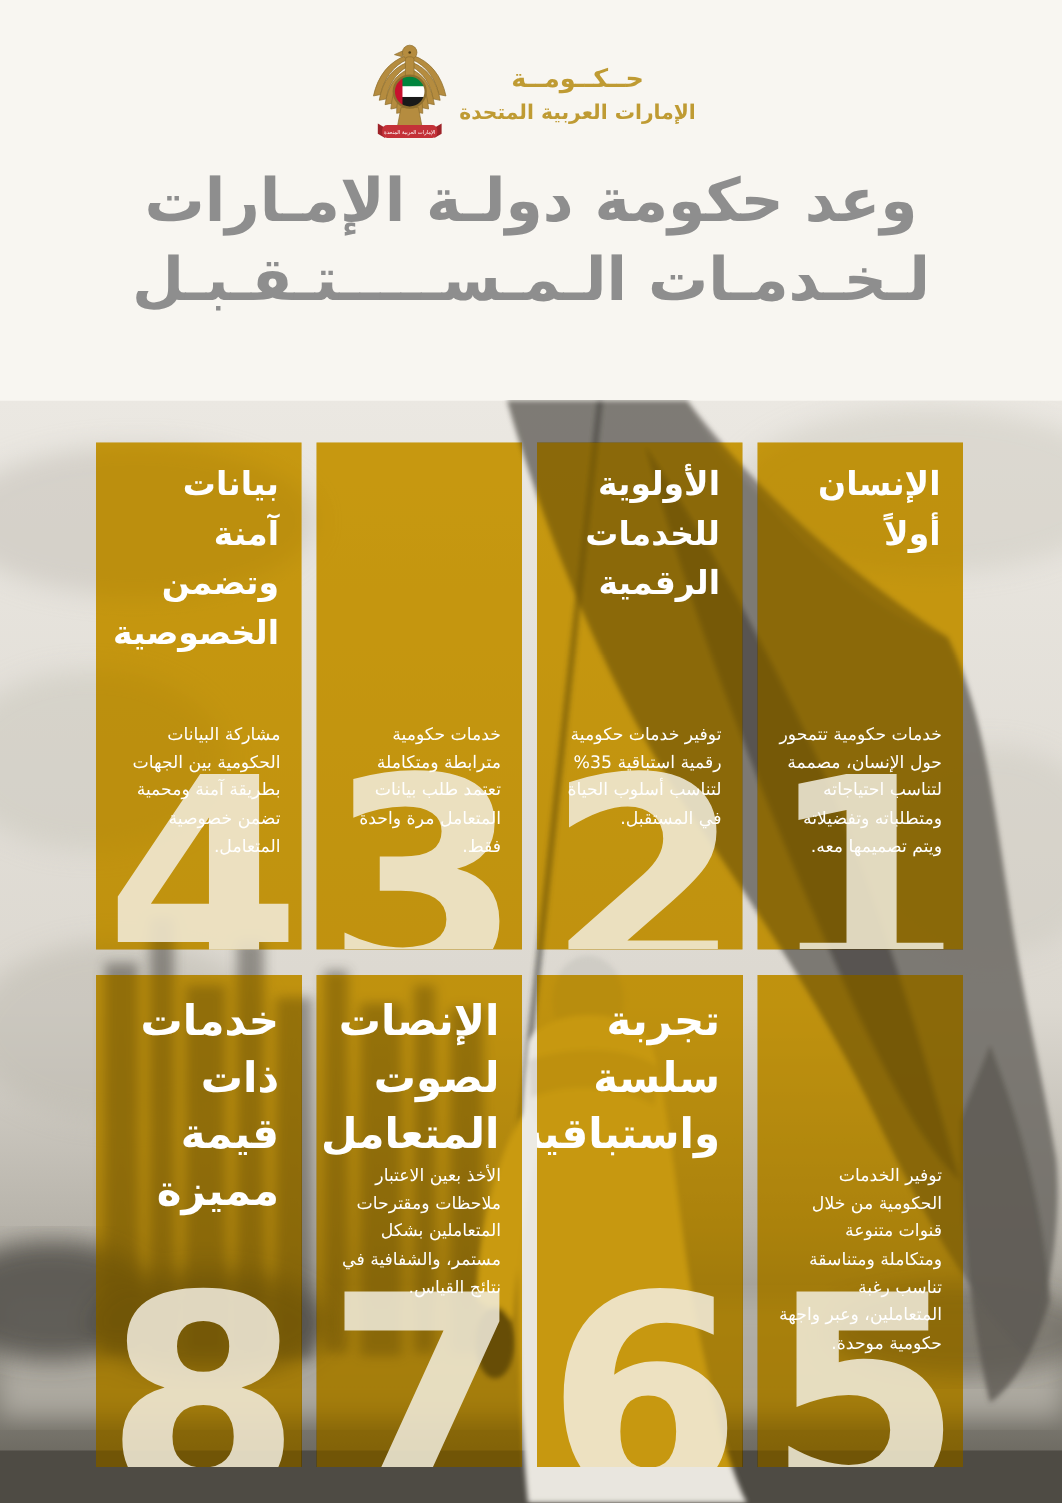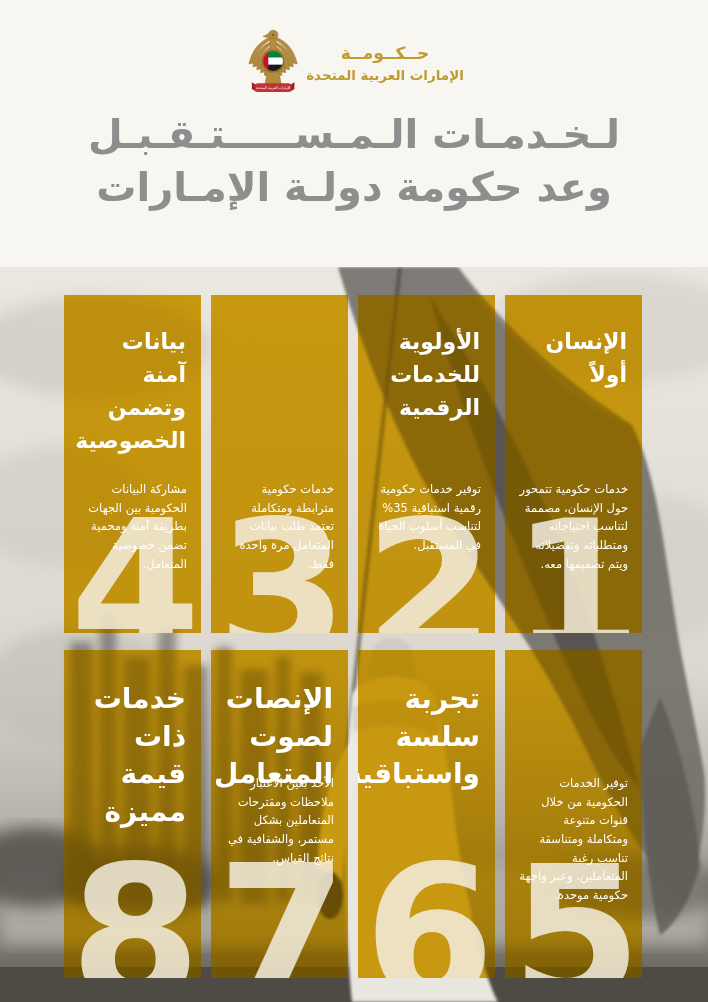--- a/index.html
+++ b/index.html
@@ -35,21 +35,21 @@
   .card{ position:relative; flex:1; overflow:hidden; }
   .card .tint{  position:absolute; inset:0; background:var(--card-gold,#d9a916); mix-blend-mode:multiply; }
   .card .tint2{ position:absolute; inset:0; background:rgba(201,152,8,0.35); }
   .card-number{
     position:absolute; bottom:-50px; left:0; right:0; text-align:center;
     font-size:188px; font-weight:bold; line-height:1;
     color:var(--number-cream,rgba(243,238,224,0.82));
     opacity:0.85; direction:ltr; letter-spacing:-6px;
   }
   .card-title{
-    position:relative; margin:0; padding:30px 15px 0;
+    position:relative; margin:0; padding:12px 15px 0;
     color:#ffffff; font-size:22px; font-weight:bold; line-height:1.5;
     white-space:pre-line; text-align:right;
   }
   .row2 .card-title{ font-size:28px; line-height:1.34; }
   .card-desc{
     position:absolute; top:185px; left:0; right:0; margin:0; padding:0 14px;
     color:#ffffff; font-size:11.5px; line-height:1.62; text-align:right;
   }
   .row2 .card-desc{ top:124px; }
 </style>
@@ -99,22 +99,22 @@
           <text x="30" y="64.3" text-anchor="middle" font-size="3.6" fill="#ffffff">الإمارات العربية المتحدة</text>
         </g>
       </svg>
       <div class="logo-text">
         <div class="logo-gov">حــكــومــة</div>
         <div class="logo-country">الإمارات العربية المتحدة</div>
       </div>
     </div>
 
     <h1 class="main-title">
+      <span class="line">وعد حكومة دولـة الإمـارات</span>
       <span class="line">لـخـدمـات الـمـســـــتـقـبـل</span>
-      <span class="line">وعد حكومة دولـة الإمـارات</span>
     </h1>
   </header>
 
   <div class="photo">
 
     <svg class="bg" viewBox="0 0 708 735" preserveAspectRatio="none" aria-hidden="true">
       <defs>
         <linearGradient id="sky" x1="0" y1="0" x2="0" y2="1">
           <stop offset="0" stop-color="#ebe8e2"></stop>
           <stop offset="0.55" stop-color="#dcd8d0"></stop>

